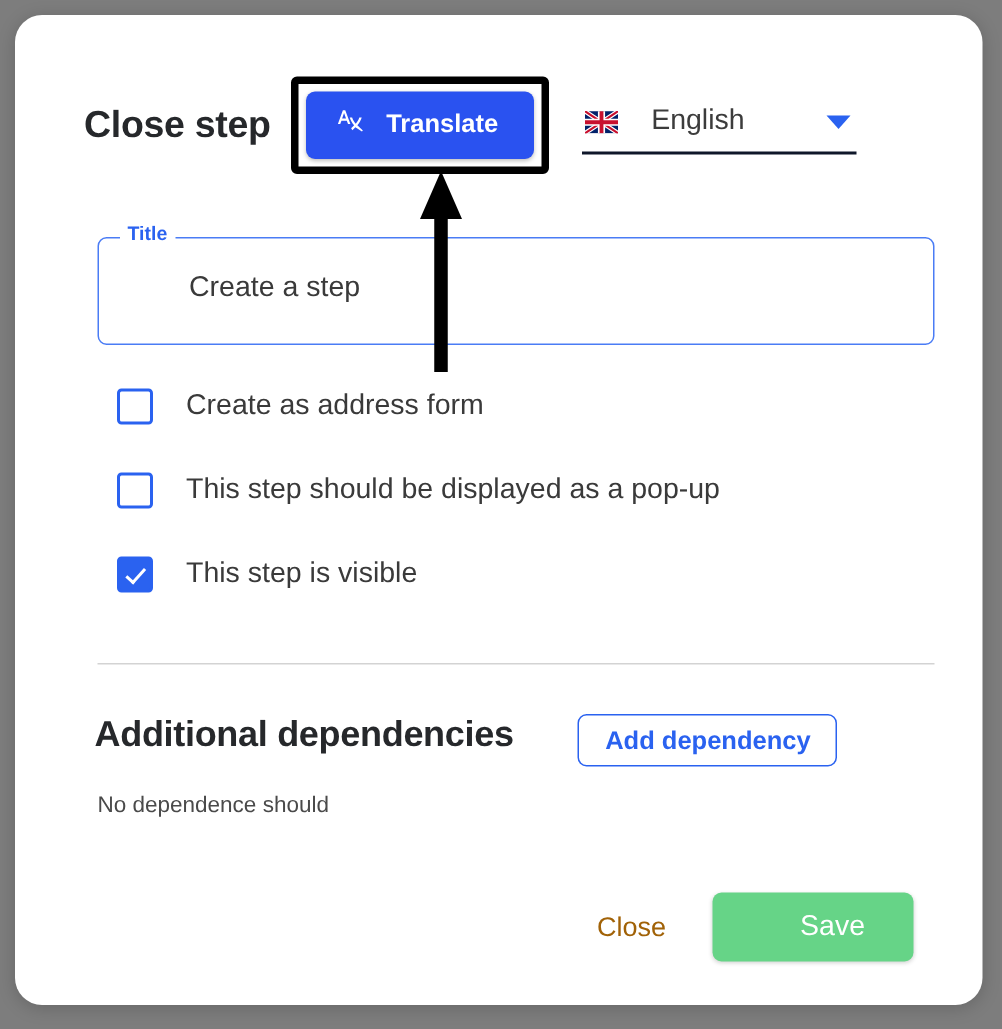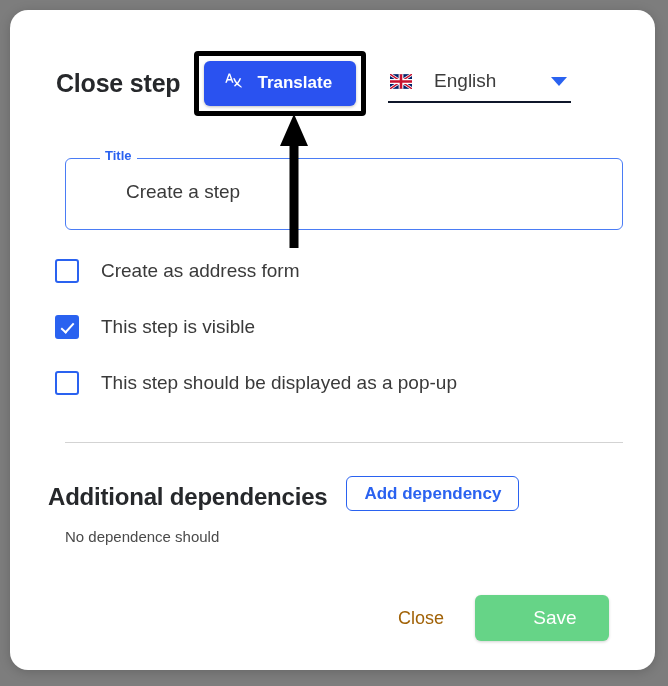--- a/index.html
+++ b/index.html
@@ -128,41 +128,40 @@
   .field-legend {
     position: absolute;
     top: -10px;
     left: 14px;
     background: #ffffff;
     padding: 0 5px;
     font-size: 13px;
     font-weight: bold;
     color: #2a62f0;
     line-height: 1;
-    margin-left: 20px;
   }
   .field-value {
     position: absolute;
     left: 18px;
     top: 22px;
     font-size: 19px;
     color: #3a3a3a;
     background: transparent;
     border: none;
     outline: none;
     width: 92%;
     font-family: "Liberation Sans", sans-serif;
     padding: 0;
     margin-left: 42px;
   }
 
   
   .check-list {
     position: absolute;
-    left: 45px;
+    left: 68px;
     top: 245px;
     width: 560px;
   }
   .check-row {
     display: flex;
     align-items: center;
     height: 32px;
     margin-bottom: 24px;
     cursor: pointer;
   }
@@ -204,24 +203,25 @@
     left: 55px;
     top: 432px;
     width: 558px;
     height: 1px;
     background: #d3d3d3;
   }
 
   
   .dep-row {
     position: absolute;
-    left: 38px;
+    left: 53px;
     top: 466px;
     display: flex;
-    align-items: flex-end;
+    align-items: flex-start;
+    gap: 24px;
   }
   .dep-title {
     font-size: 24px;
     font-weight: bold;
     color: #26282b;
     letter-spacing: -0.2px;
     white-space: nowrap;
   }
   .add-dep-btn {
     margin-left: 19px;
@@ -331,27 +331,27 @@
     </div>
 
     <div class="check-list">
 
       <div class="check-row">
         <span class="cbox"></span>
         <span class="check-label">Create as address form</span>
       </div>
 
       <div class="check-row">
+        <span class="cbox"></span>
+        <span class="check-label">This step should be displayed as a pop-up</span>
+      </div>
+
+      <div class="check-row">
         <span class="cbox checked"></span>
         <span class="check-label">This step is visible</span>
-      </div>
-
-      <div class="check-row">
-        <span class="cbox"></span>
-        <span class="check-label">This step should be displayed as a pop-up</span>
       </div>
 
     </div>
 
     <div class="divider"></div>
 
     <div class="dep-row">
       <span class="dep-title">Additional dependencies</span>
       <button class="add-dep-btn">Add dependency</button>
     </div>

